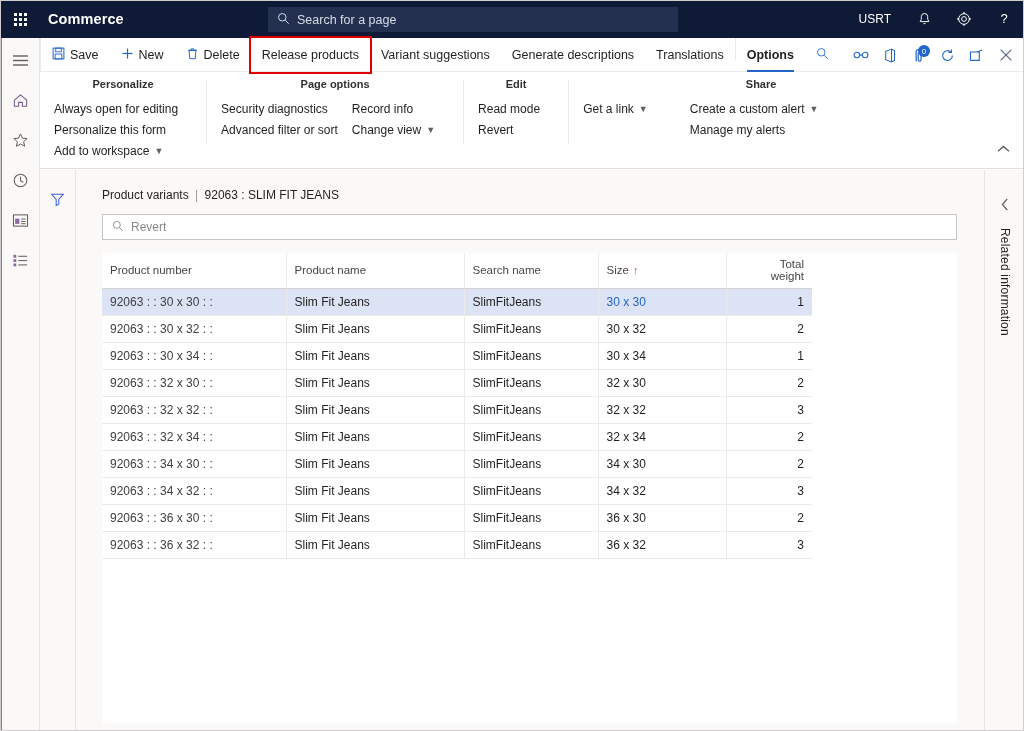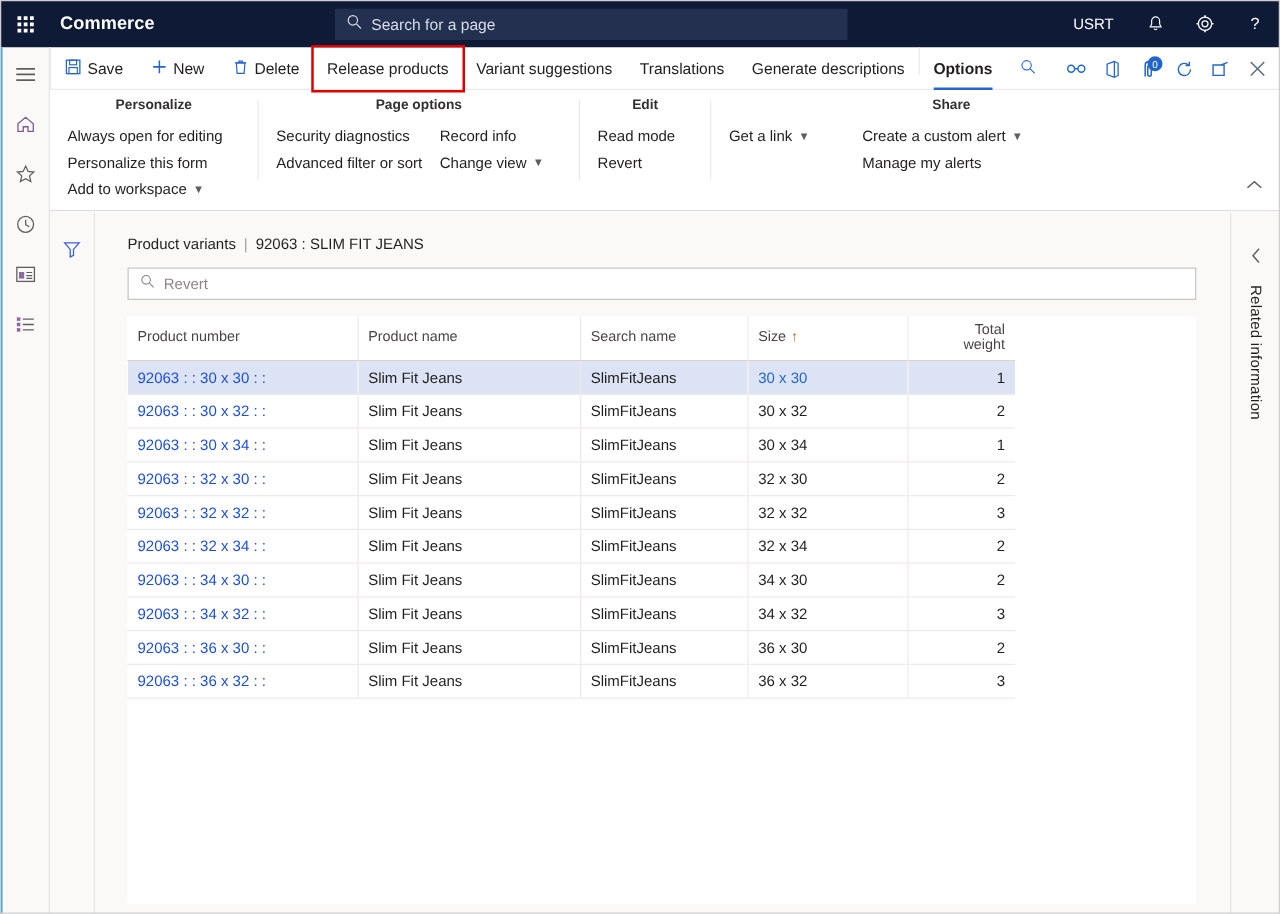--- a/index.html
+++ b/index.html
@@ -148,21 +148,21 @@
     background: #ffffff; vertical-align: middle; cursor: pointer;
   }
   table.grid th.num { text-align: right; border-right: none; padding-left: 44px; }
   table.grid td {
     font-size: 12px; color: #201f1e; padding: 6px 8px;
     height: 25px; border-bottom: 1px solid #edebe9;
     border-right: 1px solid #edebe9; vertical-align: middle;
     white-space: nowrap; overflow: hidden;
   }
   table.grid td.num { text-align: right; border-right: none; }
-  table.grid td.link { color: #1d4ed8; cursor: pointer; }
+  table.grid td.link { color: #404040; cursor: pointer; }
   table.grid tr.sel td { background: #dbe3f4; }
   table.grid tr.sel td.size { color: #2266cc; }
   .sortarrow { color: #c4553b; font-size: 11px; padding-left: 4px; }
 
   
   col.c1 { width: 184px; } col.c2 { width: 178px; }
   col.c3 { width: 134px; } col.c4 { width: 128px; } col.c5 { width: 86px; }
 
   
   .related {
@@ -324,24 +324,24 @@
       </span>
       <span>Delete</span>
     </div>
     <div class="tabitem boxed">
       <span>Release products</span>
     </div>
     <div class="tabitem">
       <span>Variant suggestions</span>
     </div>
     <div class="tabitem">
+      <span>Generate descriptions</span>
+    </div>
+    <div class="tabitem">
       <span>Translations</span>
-    </div>
-    <div class="tabitem">
-      <span>Generate descriptions</span>
     </div>
     <div class="tabsep"></div>
     <div class="tabitem active">
       <span>Options</span>
     </div>
     <div class="tabitem">
       <span>
         <svg width="13" height="13" viewBox="0 0 16 16">
             <circle cx="6.5" cy="6.5" r="4.6" fill="none" stroke="#2266cc" stroke-width="1.1"></circle>
             <line x1="10" y1="10" x2="14.5" y2="14.5" stroke="#2266cc" stroke-width="1.1"></line>

